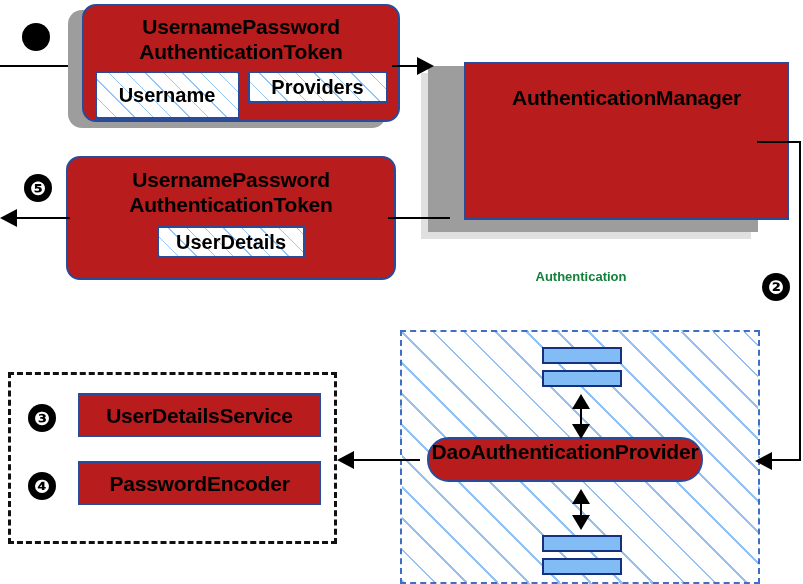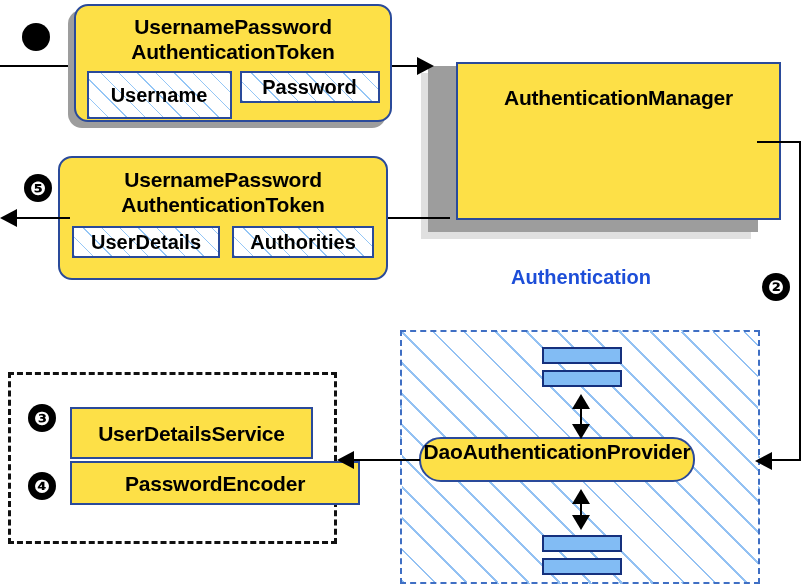--- a/index.html
+++ b/index.html
@@ -41,27 +41,28 @@
     z-index: 1;
   }
   .shadow2 {
     position: absolute;
     background: #e0e0e0;
     z-index: 0;
   }
 
   .node {
     position: absolute;
-    background: #fde047;
+    background: #b91c1c;
     border: 2px solid #2a4a9a;
     box-sizing: border-box;
     z-index: 5;
     color: #000000;
     font-weight: bold;
     text-align: center;
+    margin-left: 8px;
   }
   .node.rounded { border-radius: 14px; }
 
   .node-title {
     font-size: 21px;
     line-height: 25px;
     font-weight: bold;
     letter-spacing: -0.2px;
   }
 
@@ -141,25 +142,25 @@
     border-bottom: 15px solid #000000;
   }
   .arrow-down {
     border-left: 9px solid transparent;
     border-right: 9px solid transparent;
     border-top: 15px solid #000000;
   }
 
   .section-label {
     position: absolute;
-    font-size: 20px;
+    font-size: 13px;
     font-weight: bold;
     line-height: 24px;
     text-align: center;
-    color: #1d4ed8;
+    color: #15803d;
     z-index: 10;
   }
 
   .sub-label {
     font-size: 20px;
     font-weight: bold;
   }
 </style>
 </head>
 <body>
@@ -174,21 +175,21 @@
   <div class="node rounded" style="left:74px; top:4px; width:318px; height:118px;">
     <div class="node-title" style="margin-top:8px;">
       <div>UsernamePassword</div>
       <div>AuthenticationToken</div>
     </div>
     <div style="display:flex; gap:8px; justify-content:center; margin-top:7px;">
       <div class="hatchbox sub-label" style="width:145px; height:48px;">
         <span>Username</span>
       </div>
       <div class="hatchbox sub-label" style="width:140px; height:32px;">
-        <span>Password</span>
+        <span>Providers</span>
       </div>
     </div>
   </div>
 
   <div class="line-h" style="left:392px; top:65px; width:32px;"></div>
   <div class="arrow arrow-right" style="left:417px; top:57px;"></div>
 
   <div class="shadow" style="left:428px; top:66px; width:330px; height:166px;"></div>
   <div class="shadow2" style="left:421px; top:73px; width:330px; height:166px;"></div>
   <div class="node" style="left:456px; top:62px; width:325px; height:158px;">
@@ -204,23 +205,20 @@
   <div class="shadow" style="left:68px; top:162px; width:318px; height:118px; border-radius:14px;"></div>
   <div class="node rounded" style="left:58px; top:156px; width:330px; height:124px;">
     <div class="node-title" style="margin-top:9px;">
       <div>UsernamePassword</div>
       <div>AuthenticationToken</div>
     </div>
     <div style="display:flex; gap:12px; justify-content:center; margin-top:9px;">
       <div class="hatchbox sub-label" style="width:148px; height:32px;">
         <span>UserDetails</span>
       </div>
-      <div class="hatchbox sub-label" style="width:142px; height:32px;">
-        <span>Authorities</span>
-      </div>
     </div>
   </div>
 
   <div class="line-h" style="left:388px; top:217px; width:62px;"></div>
 
   <div class="line-h" style="left:757px; top:141px; width:44px;"></div>
   <div class="line-v" style="left:799px; top:141px; height:320px;"></div>
   <div class="line-h" style="left:770px; top:459px; width:31px;"></div>
   <div class="arrow arrow-left" style="left:755px; top:452px;"></div>
 
@@ -257,26 +255,26 @@
   <div class="line-h" style="left:352px; top:459px; width:68px;"></div>
   <div class="arrow arrow-left" style="left:337px; top:451px;"></div>
 
   <div class="group-plain" style="left:8px; top:372px; width:329px; height:172px;"></div>
 
   <div class="badge" style="left:28px; top:404px; font-size:0px;">
     <span style="font-size:19px;">❸</span>
   </div>
   <div class="shadow" style="left:65px; top:400px; width:250px; height:44px;"></div>
   <div class="shadow2" style="left:58px; top:407px; width:250px; height:44px;"></div>
-  <div class="node" style="left:70px; top:407px; width:243px; height:52px; display:flex; align-items:center; justify-content:center;text-align:center;">
+  <div class="node" style="left:70px; top:393px; width:243px; height:44px; display:flex; align-items:center; justify-content:center;text-align:center;">
     <span class="node-title">UserDetailsService</span>
   </div>
 
   <div class="badge" style="left:28px; top:472px; font-size:0px;">
     <span style="font-size:19px;">❹</span>
   </div>
   <div class="shadow" style="left:65px; top:468px; width:250px; height:44px;"></div>
   <div class="shadow2" style="left:58px; top:475px; width:250px; height:44px;"></div>
-  <div class="node" style="left:70px; top:461px; width:290px; height:44px; display:flex; align-items:center; justify-content:center;">
+  <div class="node" style="left:70px; top:461px; width:243px; height:44px; display:flex; align-items:center; justify-content:center;">
     <span class="node-title">PasswordEncoder</span>
   </div>
 
 </div>
 
 </body></html>

